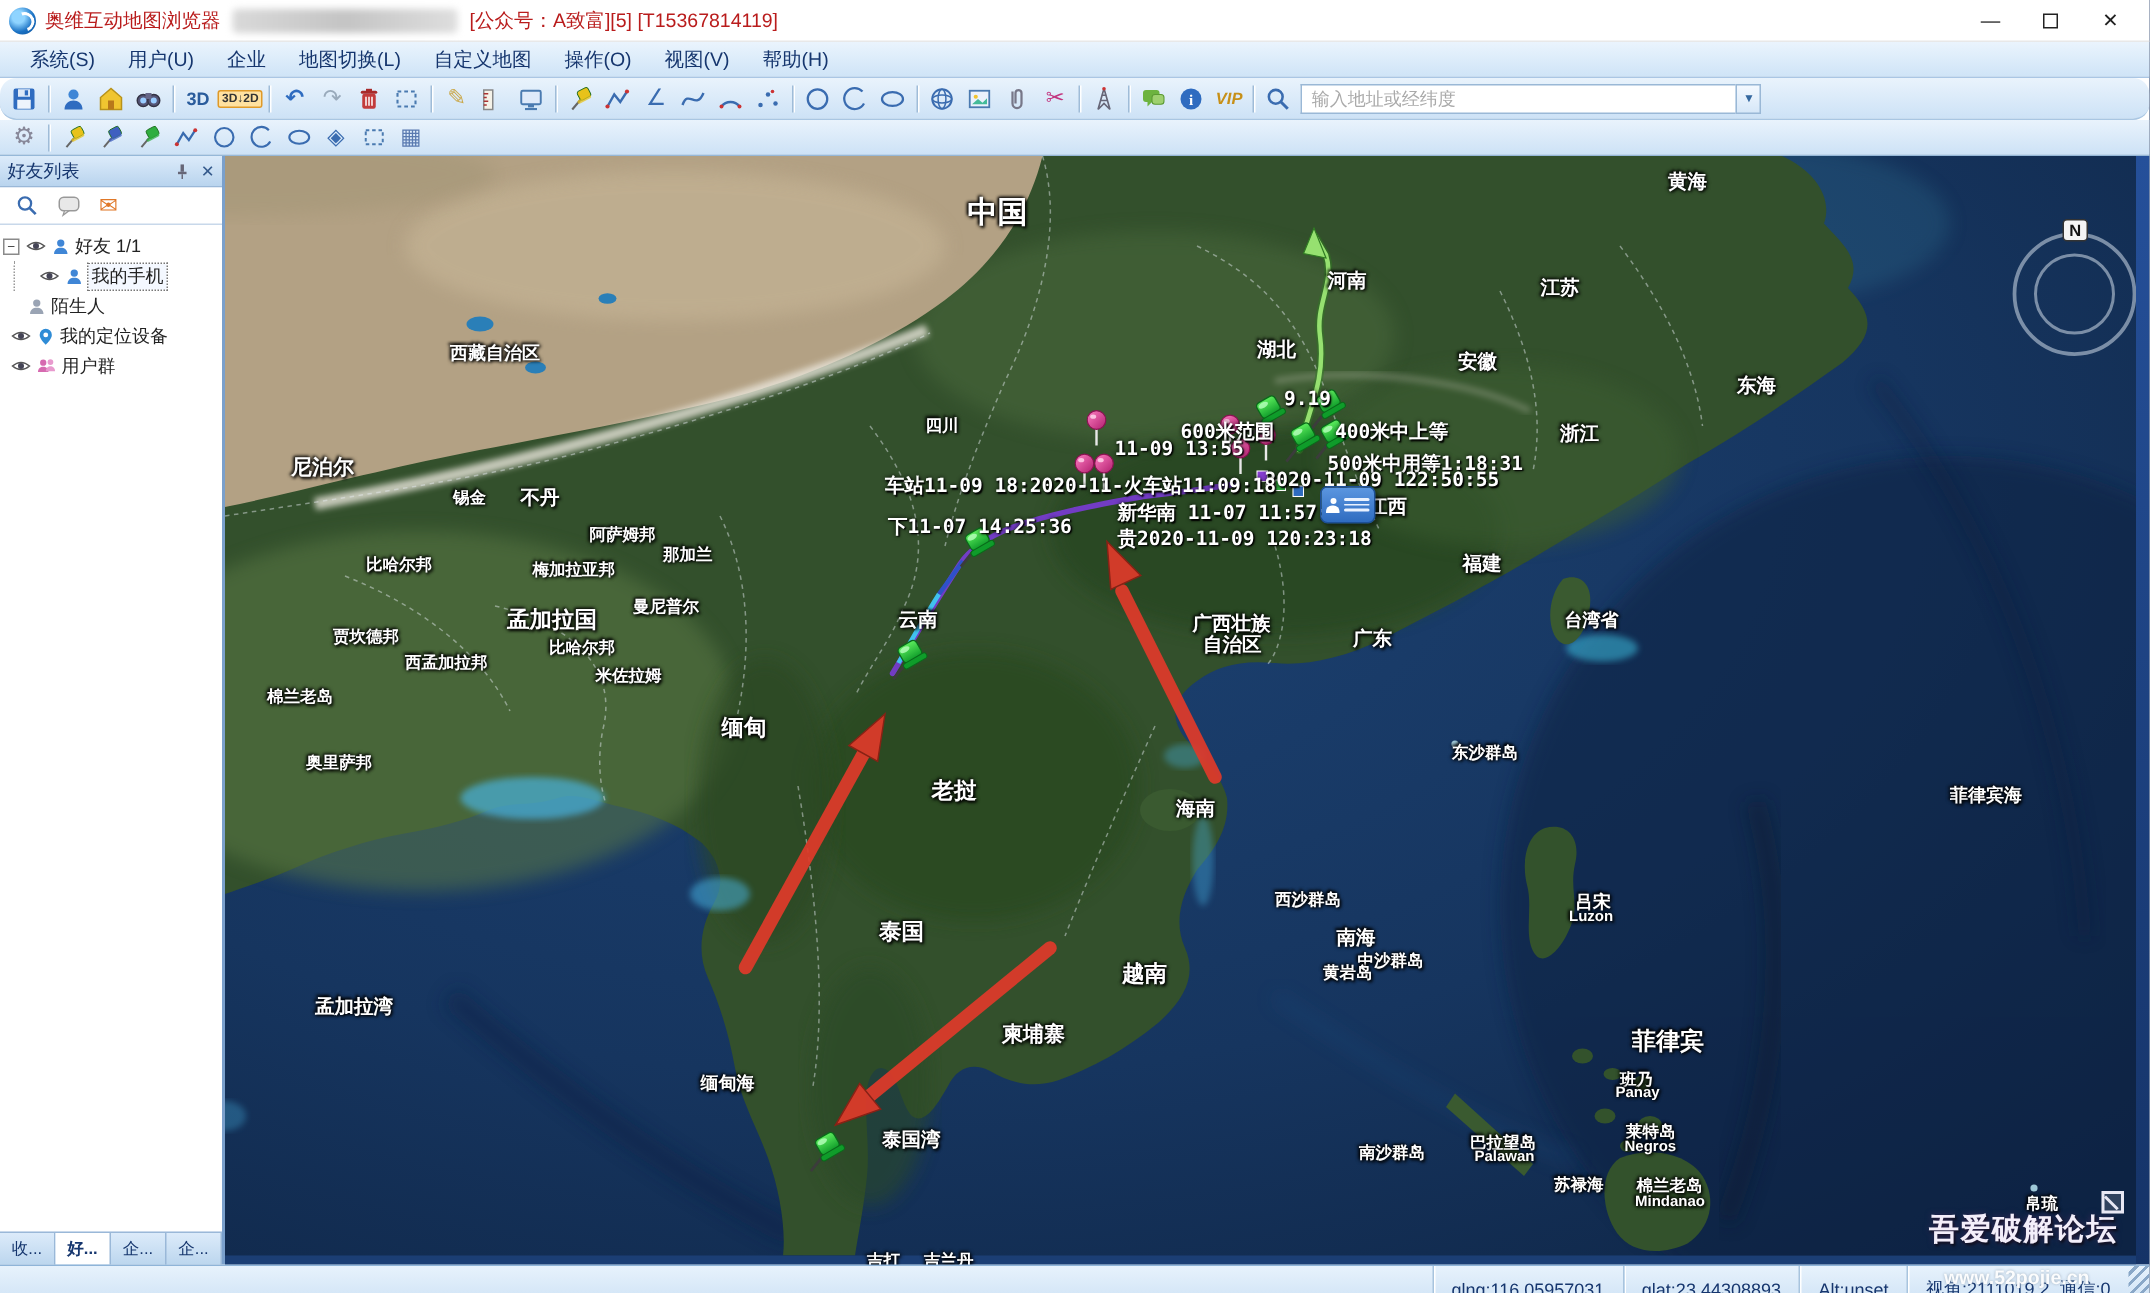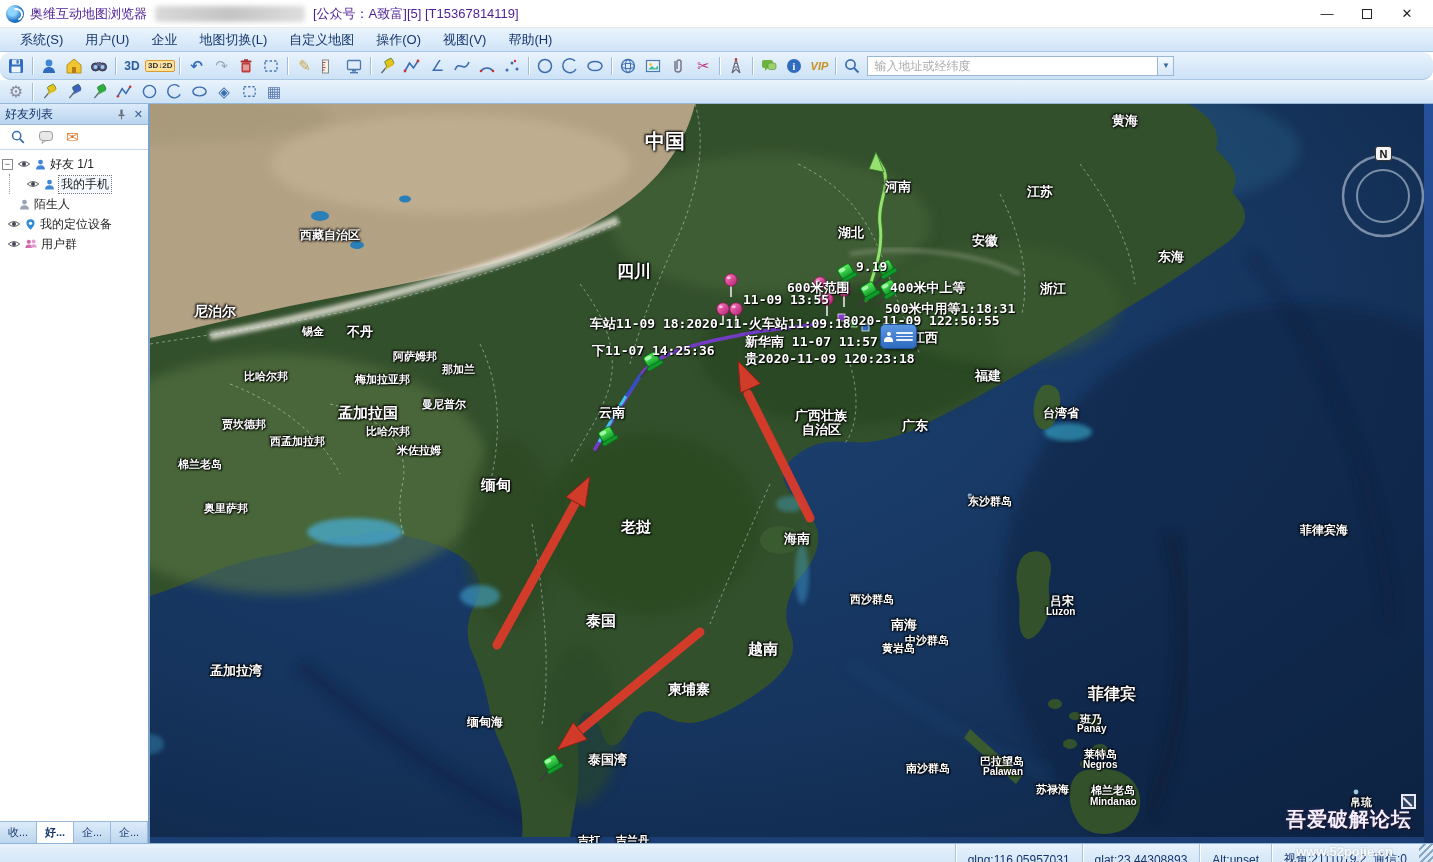--- a/index.html
+++ b/index.html
@@ -8,21 +8,21 @@
   body { position:relative; background:#fff; }
 
   
   .titlebar { height:28px; background:#ffffff; display:flex; align-items:center;
     padding:0 6px; border-bottom:1px solid #e8e8e8; }
   .app-icon { width:18px; height:18px; border-radius:50%;
     background:radial-gradient(circle at 35% 35%, #8fd4ff 0 25%, #1b72c4 60%, #0c4f96 100%);
     position:relative; margin-right:6px; flex:0 0 auto;}
   .app-icon:before{content:""; position:absolute; left:4px; top:3px; width:9px; height:9px;
     border-radius:50%; border:2px solid #fff; border-bottom-color:transparent; border-left-color:transparent; transform:rotate(25deg);}
-  .title-text { font-size:13px; color:#4c1d95; display:flex; align-items:center; gap:4px;}
+  .title-text { font-size:13px; color:#b91c1c; display:flex; align-items:center; gap:4px;}
   .blurred { width:150px; height:16px; border-radius:3px; margin:0 4px;
     background:linear-gradient(90deg,#d9d9d9,#c4c4c4,#dedede); filter:blur(2.5px);}
   .win-btns { margin-left:auto; display:flex; }
   .win-btn { width:40px; height:24px; display:flex; align-items:center; justify-content:center;
     color:#222; font-size:13px; cursor:default;}
   .wb-max{ width:10px;height:10px;border:1.4px solid #222; display:block;}
 
   
   .menubar { height:24px; background:linear-gradient(#eaf4fd,#cfe4f7);
     display:flex; align-items:center; padding-left:10px; gap:2px; border-bottom:1px solid #aac6e4;}
@@ -707,21 +707,21 @@
 
     <div id="label-layer">
         <div class="maplabel" style="left: 495px; top: 24px; font-size: 20px;">中国</div>
         <div class="maplabel" style="left: 962px; top: 8px; font-size: 13px;">黄海</div>
         <div class="maplabel" style="left: 735px; top: 74px; font-size: 13px;">河南</div>
         <div class="maplabel" style="left: 877px; top: 79px; font-size: 13px;">江苏</div>
         <div class="maplabel" style="left: 688px; top: 120px; font-size: 13px;">湖北</div>
         <div class="maplabel" style="left: 822px; top: 128px; font-size: 13px;">安徽</div>
         <div class="maplabel" style="left: 1008px; top: 144px; font-size: 13px;">东海</div>
         <div class="maplabel" style="left: 878px; top: 176px; font-size: 13px; padding-left: 12px;">浙江</div>
-        <div class="maplabel" style="left: 467px; top: 156px; font-size: 17px; font-family: Liberation Serif, serif;">四川</div>
+        <div class="maplabel" style="left: 467px; top: 172px; font-size: 11px; font-family: Liberation Serif, serif;">四川</div>
         <div class="maplabel" style="left: 762px; top: 225px; font-size: 13px;">江西</div>
         <div class="maplabel" style="left: 825px; top: 263px; font-size: 13px;">福建</div>
         <div class="maplabel" style="left: 893px; top: 301px; font-size: 12px;">台湾省</div>
         <div class="maplabel" style="left: 752px; top: 313px; font-size: 13px;">广东</div>
         <div class="maplabel" style="left: 645px; top: 303px; font-size: 13px;">广西壮族</div>
         <div class="maplabel" style="left: 652px; top: 317px; font-size: 13px;">自治区</div>
         <div class="maplabel" style="left: 449px; top: 300px; font-size: 13px;">云南</div>
         <div class="maplabel" style="left: 150px; top: 123px; font-size: 12px;">西藏自治区</div>
         <div class="maplabel" style="left: 44px; top: 199px; font-size: 14px;">尼泊尔</div>
         <div class="maplabel" style="left: 152px; top: 220px; font-size: 11px;">锡金</div>

